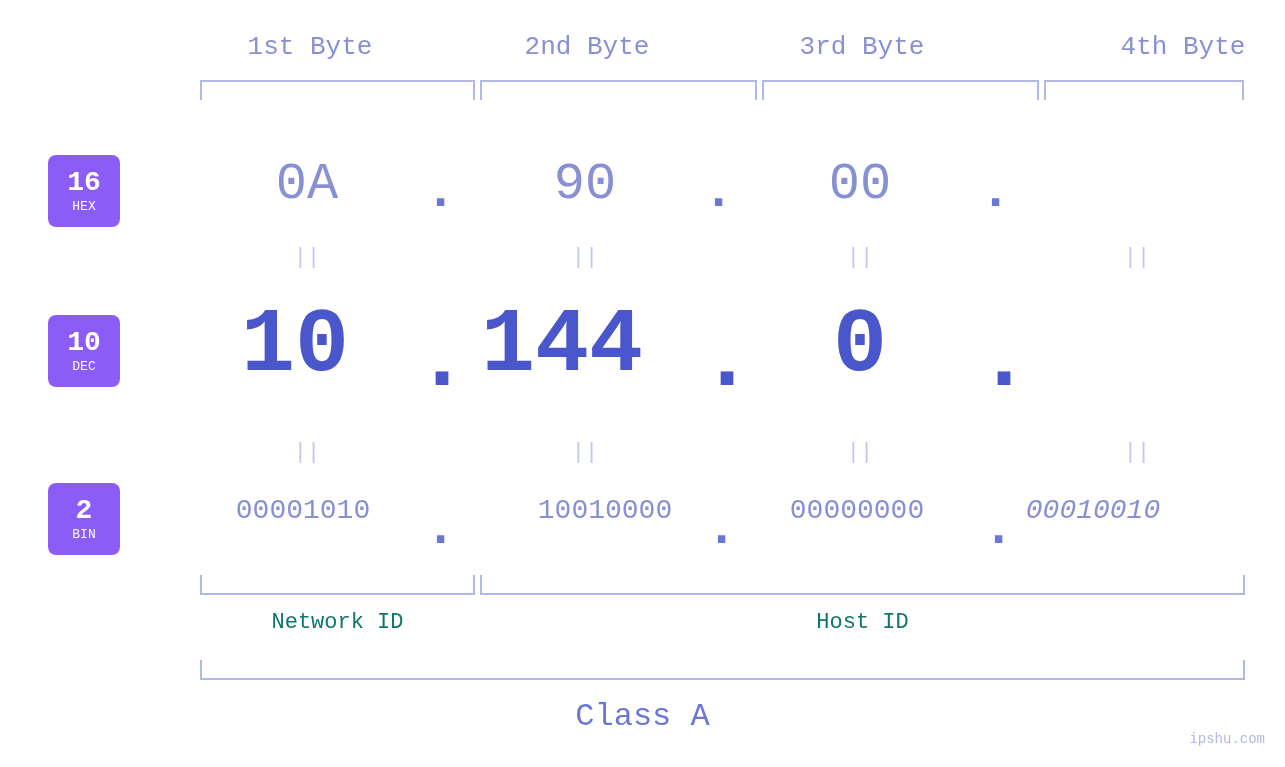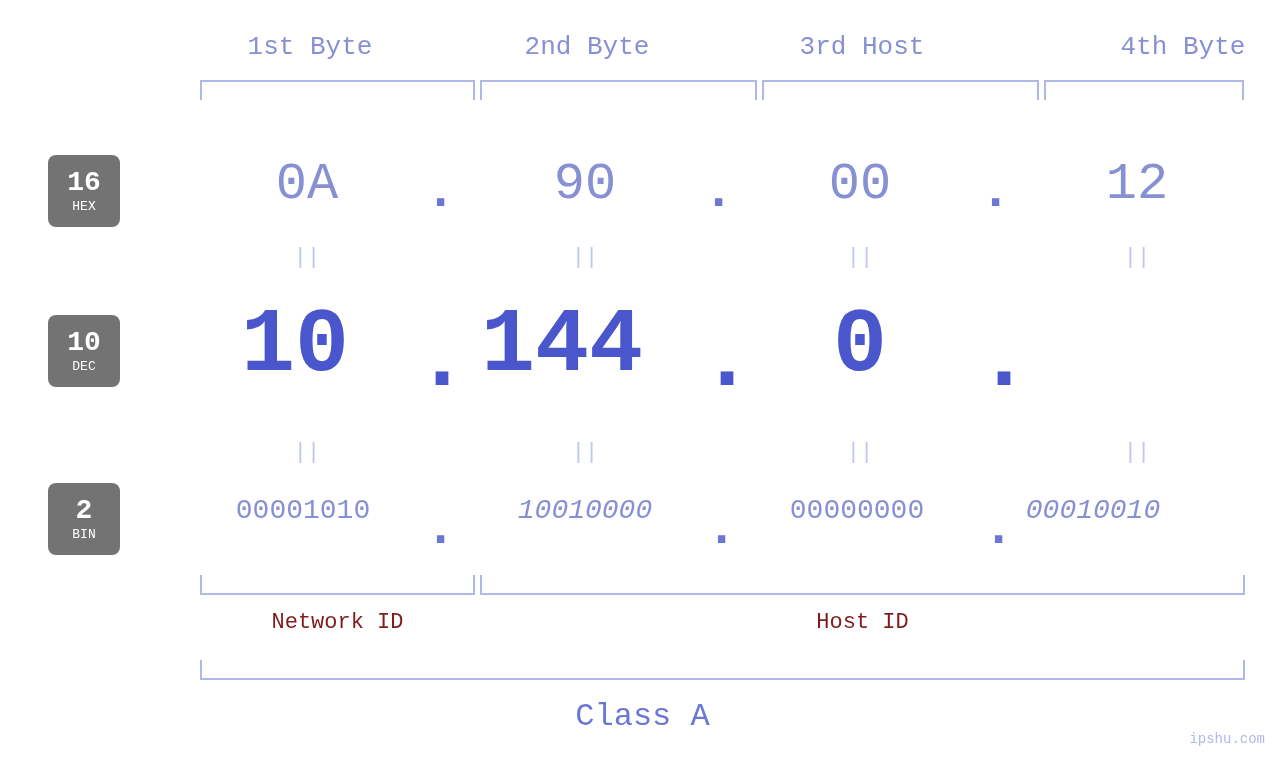--- a/index.html
+++ b/index.html
@@ -9,21 +9,21 @@
       background: #ffffff;
       font-family: 'Courier New', Courier, monospace;
       overflow: hidden;
       position: relative;
     }
 
     
     .badge {
       width: 72px;
       height: 72px;
-      background: #737373;
+      background: #8b5cf6;
       border-radius: 8px;
       display: flex;
       flex-direction: column;
       align-items: center;
       justify-content: center;
       color: white;
       position: absolute;
     }
 
     .badge .num {
@@ -153,21 +153,21 @@
     .dpipe {
       position: absolute;
       color: #c0c8ee;
       font-size: 22px;
       text-align: center;
       width: 200px;
     }
 
     .bottom-label {
       position: absolute;
-      color: #7f1d1d;
+      color: #0f766e;
       font-size: 22px;
       text-align: center;
     }
 
     .class-label {
       position: absolute;
       color: #6b77d4;
       font-size: 32px;
       text-align: center;
       bottom: 32px;
@@ -183,37 +183,36 @@
       font-size: 14px;
     }
   </style>
 </head>
 <body>
 
 <div class="content-area">
 
   <div class="col-header" style="left: 210px;">1st Byte</div>
   <div class="col-header" style="left: 487px;">2nd Byte</div>
-  <div class="col-header" style="left: 762px;">3rd Host</div>
+  <div class="col-header" style="left: 762px;">3rd Byte</div>
   <div class="col-header" style="left: 1083px;">4th Byte</div>
 
   <div class="bracket-top" style="left: 200px; width: 275px;"></div>
   <div class="bracket-top" style="left: 480px; width: 277px;"></div>
   <div class="bracket-top" style="left: 762px; width: 277px;"></div>
   <div class="bracket-top" style="left: 1044px; width: 200px;"></div>
 
   <div class="badge" style="top: 155px; left: 48px;">
     <span class="num">16</span>
     <span class="label">HEX</span>
   </div>
 
   <div class="hex-value" style="left: 207px;">0A</div>
   <div class="hex-value" style="left: 485px;">90</div>
   <div class="hex-value" style="left: 760px;">00</div>
-  <div class="hex-value" style="left: 1037px;">12</div>
 
   <div class="dot" style="top: 163px; left: 425px;">.</div>
   <div class="dot" style="top: 163px; left: 703px;">.</div>
   <div class="dot" style="top: 163px; left: 980px;">.</div>
 
   <div class="dpipe" style="top: 245px; left: 207px;">||</div>
   <div class="dpipe" style="top: 245px; left: 485px;">||</div>
   <div class="dpipe" style="top: 245px; left: 760px;">||</div>
   <div class="dpipe" style="top: 245px; left: 1037px;">||</div>
 
@@ -234,21 +233,21 @@
   <div class="dpipe" style="top: 440px; left: 485px;">||</div>
   <div class="dpipe" style="top: 440px; left: 760px;">||</div>
   <div class="dpipe" style="top: 440px; left: 1037px;">||</div>
 
   <div class="badge" style="top: 483px; left: 48px;">
     <span class="num">2</span>
     <span class="label">BIN</span>
   </div>
 
   <div class="bin-value" style="left: 198px; text-align: center;">00001010</div>
-  <div class="bin-value" style="left: 480px; font-style: italic;">10010000</div>
+  <div class="bin-value" style="left: 500px;">10010000</div>
   <div class="bin-value" style="left: 752px;">00000000</div>
   <div class="bin-value" style="left: 988px; font-style: italic;">00010010</div>
 
   <div class="dot" style="top: 500px; left: 425px;">.</div>
   <div class="dot" style="top: 500px; left: 706px;">.</div>
   <div class="dot" style="top: 500px; left: 983px;">.</div>
 
   <div class="bracket-network"></div>
 
   <div class="bracket-host"></div>

